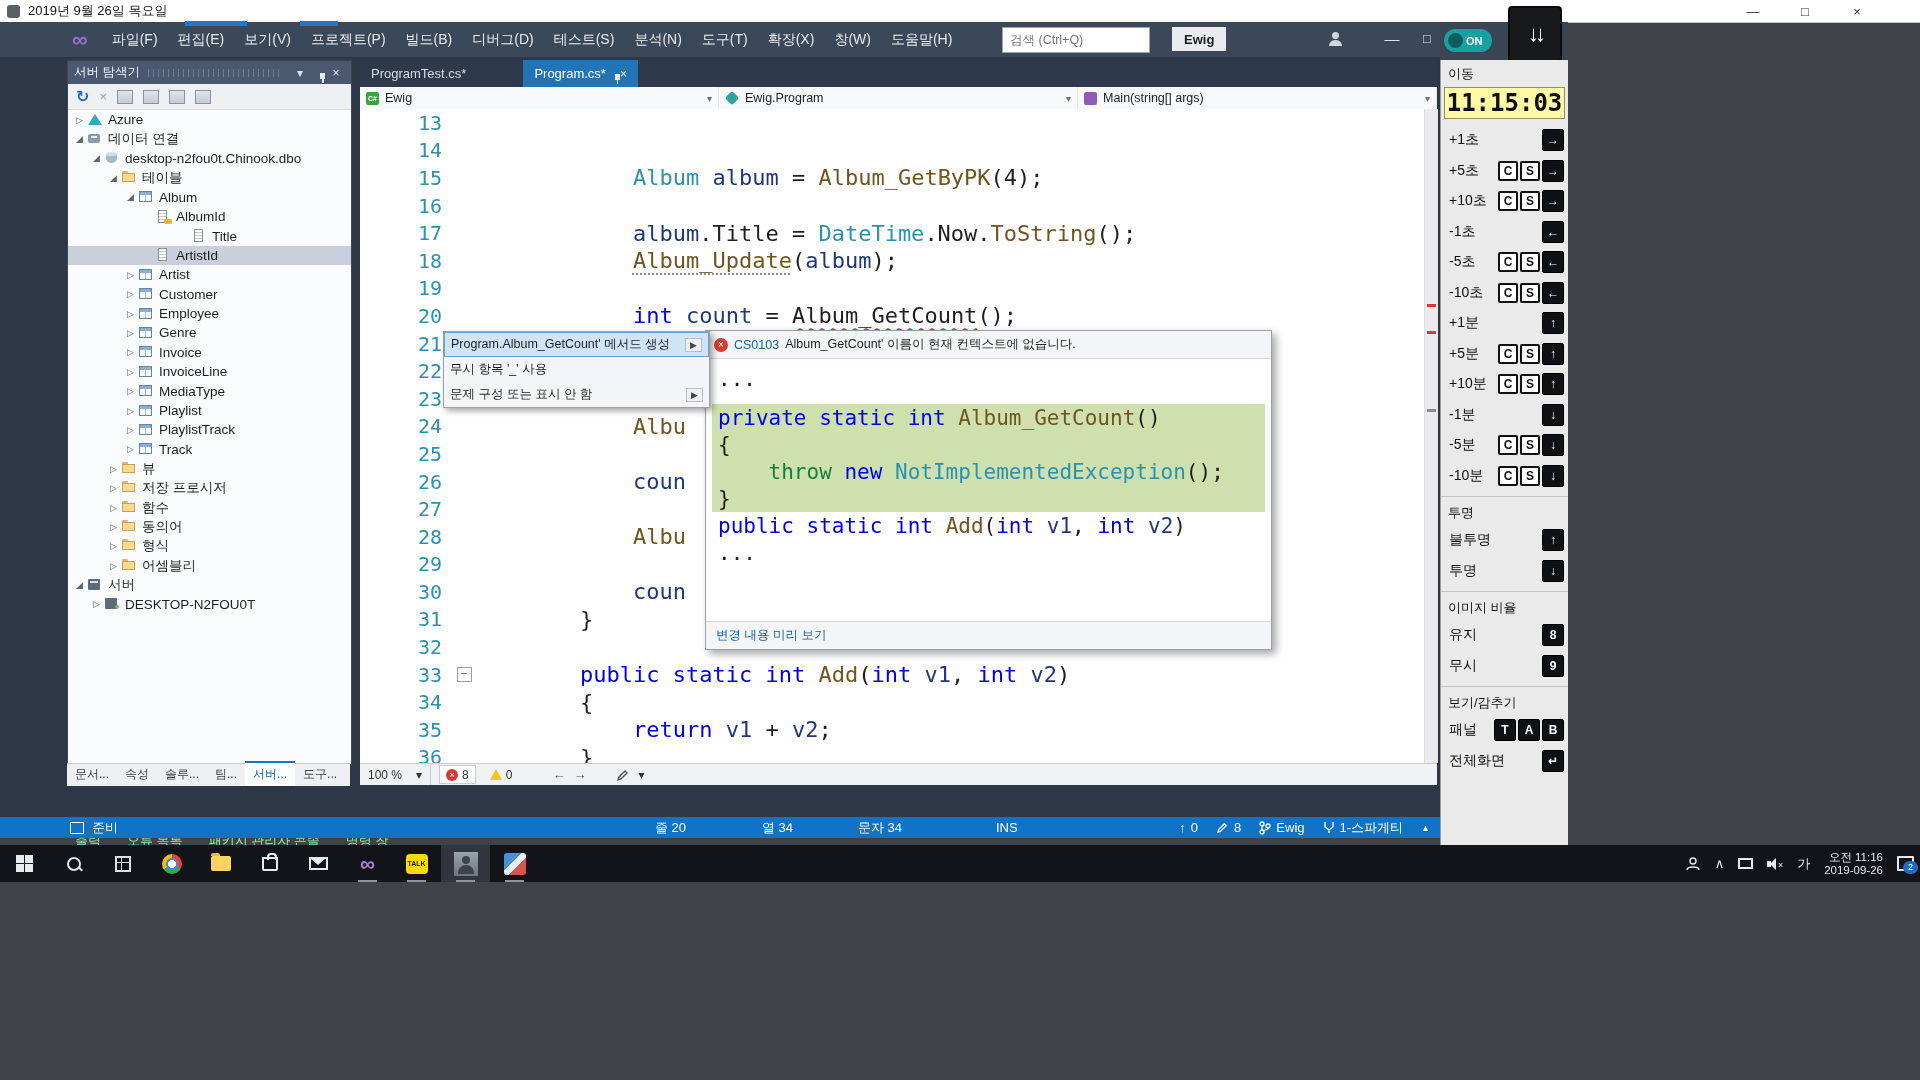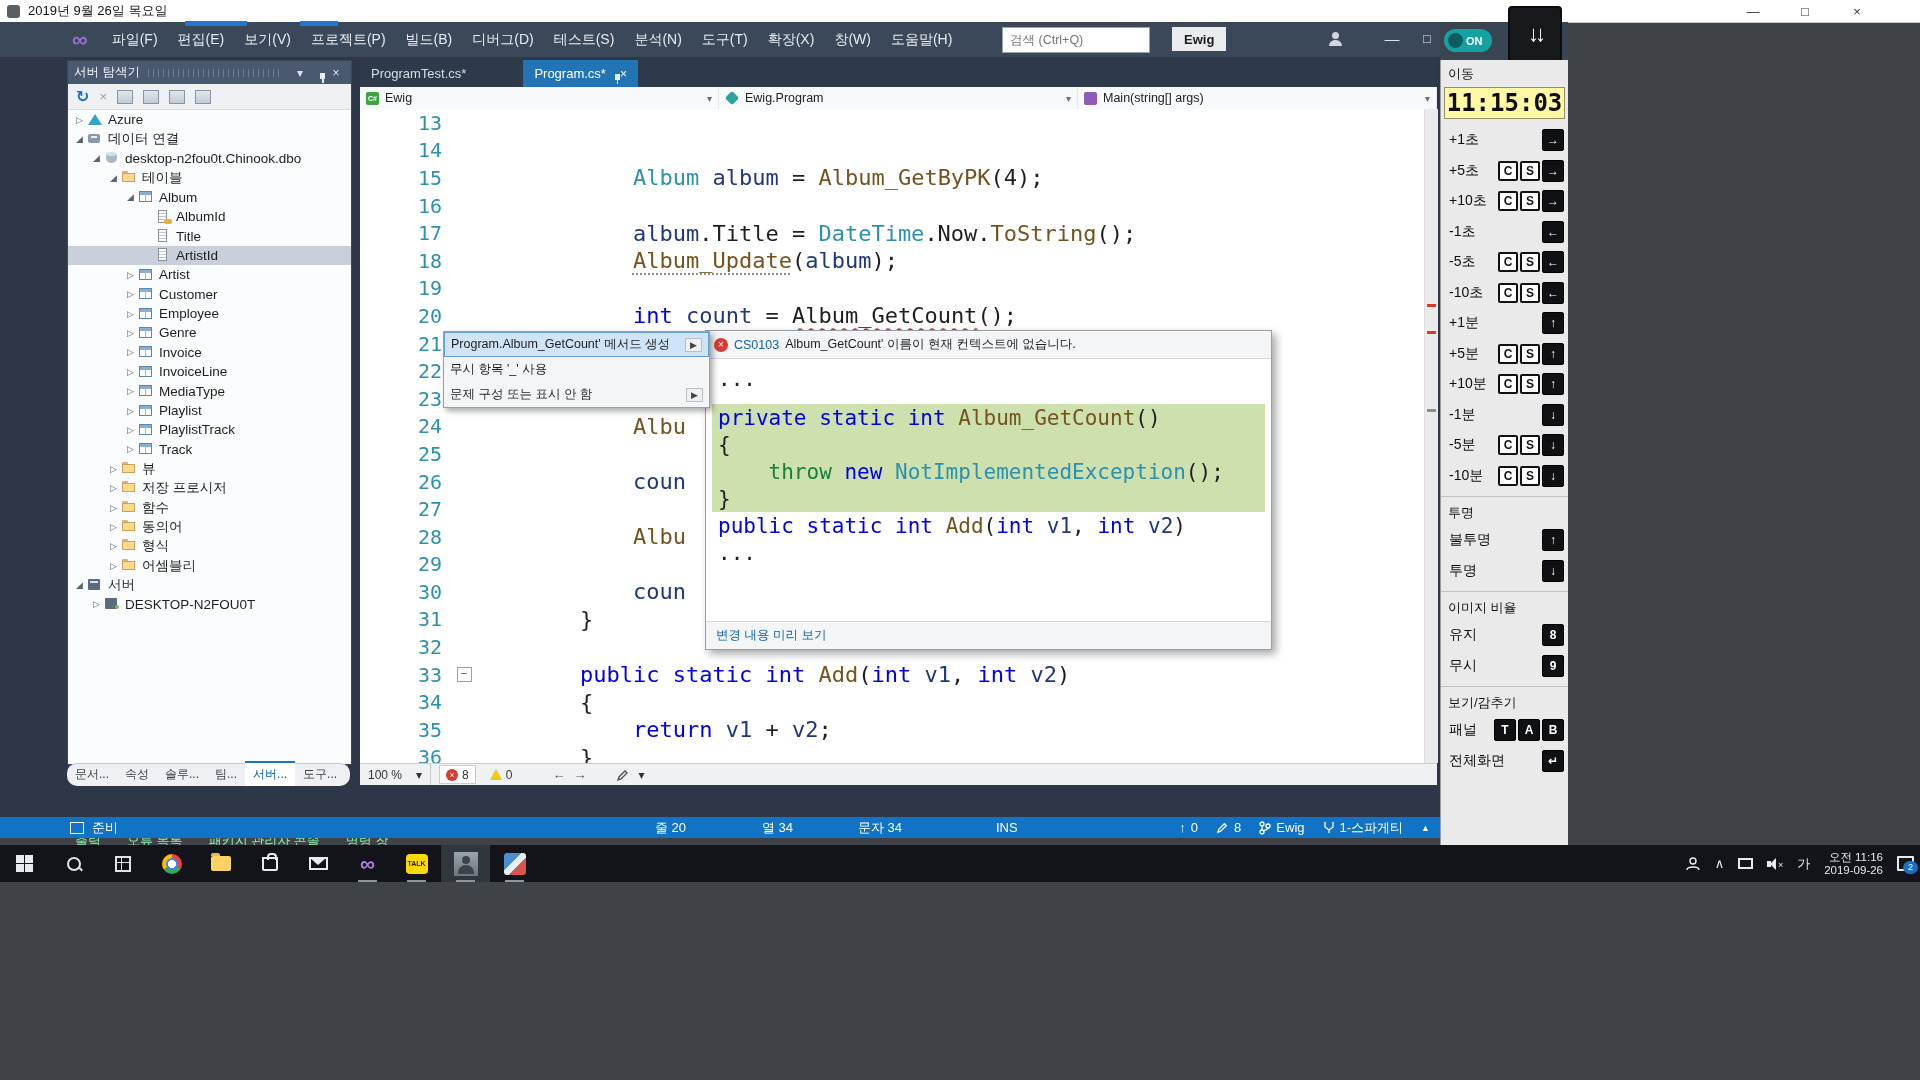--- a/index.html
+++ b/index.html
@@ -60,21 +60,21 @@
     background:linear-gradient(#89aed2 0,#89aed2 3px,#fff 3px),#fff;}
   .ti-table::after{content:"";position:absolute;left:6.5px;top:4px;width:1px;height:7px;background:#9db8d2;}
   .ti-col::before,.ti-keycol::before{content:"";position:absolute;left:3px;top:0;width:9px;height:13px;box-sizing:border-box;border:1px solid #8a9099;
     background:repeating-linear-gradient(#fff 0,#fff 2px,#c2c9d2 2px,#c2c9d2 3px);}
   .ti-keycol::after{content:"";position:absolute;right:0px;bottom:0px;width:8px;height:5px;background:#e5b33c;border-radius:2px;}
   .ti-servers::before{content:"";position:absolute;left:1px;top:1px;width:12px;height:11px;background:#5c6b7c;border-radius:1px;}
   .ti-servers::after{content:"";position:absolute;left:3px;top:3px;width:8px;height:2px;background:#cfe0ee;}
   .ti-server::before{content:"";position:absolute;left:1px;top:1px;width:12px;height:11px;background:#5c6b7c;border-radius:1px;}
   .ti-server::after{content:"";position:absolute;right:2px;bottom:2px;width:4px;height:4px;background:#6fc24a;border-radius:50%;}
 
-  #sx-tabs{left:67px;top:763px;width:283px;height:22px;background:#eef0f3;display:flex;align-items:flex-end;border-top:1px solid #c7ccd2;border-radius:10px;}
+  #sx-tabs{left:67px;top:763px;width:283px;height:22px;background:#eef0f3;display:flex;align-items:flex-end;border-top:1px solid #c7ccd2;}
   .etab{font-size:12px;color:#3a3f46;padding:3px 8px;white-space:nowrap;}
   .etab.active{background:#ffffff;color:#0f64a8;border-top:2px solid #1a72c0;}
 
   
   #ed-tabs{left:360px;top:60px;width:1077px;height:27px;background:#2e3a4c;display:flex;align-items:stretch;color:#d7dce4;}
   .dtab{display:flex;align-items:center;gap:7px;padding:0 11px;font-size:13px;white-space:nowrap;text-align:center;}
   .dtab.active{background:#2374b5;color:#fff;margin-left:46px;}
   .pin-ico{width:9px;height:9px;position:relative;}
   .pin-ico::before{content:"";position:absolute;left:2px;top:0;width:5px;height:6px;background:#e8eef5;}
   .pin-ico::after{content:"";position:absolute;left:4px;top:6px;width:1.5px;height:4px;background:#e8eef5;}
@@ -270,21 +270,21 @@
         <div class="trow" style="padding-left: 55px;">
           <span class="tarrow">◢</span>
           <span class="ticon ti-table"></span>
           <span class="tlabel">Album</span>
         </div>
         <div class="trow" style="padding-left: 72px;">
           <span class="tarrow"></span>
           <span class="ticon ti-keycol"></span>
           <span class="tlabel">AlbumId</span>
         </div>
-        <div class="trow" style="padding-left: 72px;">
+        <div class="trow" style="padding-left: 108px;">
           <span class="tarrow"></span>
           <span class="ticon ti-col"></span>
           <span class="tlabel">Title</span>
         </div>
         <div class="trow tsel" style="padding-left: 72px;">
           <span class="tarrow"></span>
           <span class="ticon ti-col"></span>
           <span class="tlabel">ArtistId</span>
         </div>
         <div class="trow" style="padding-left: 55px;">

